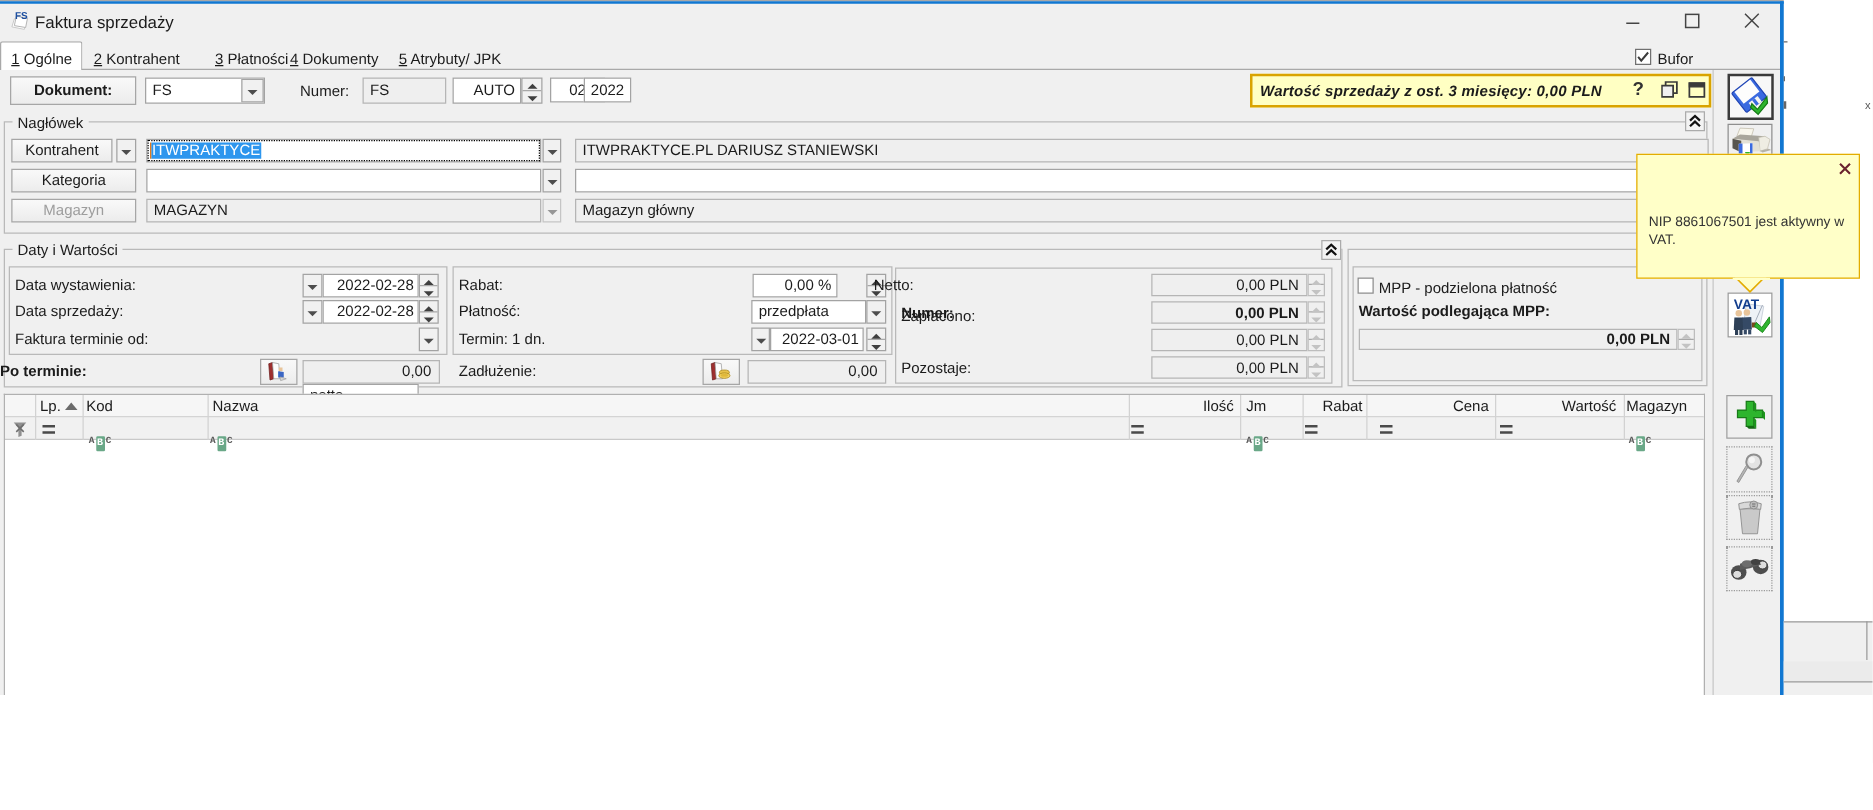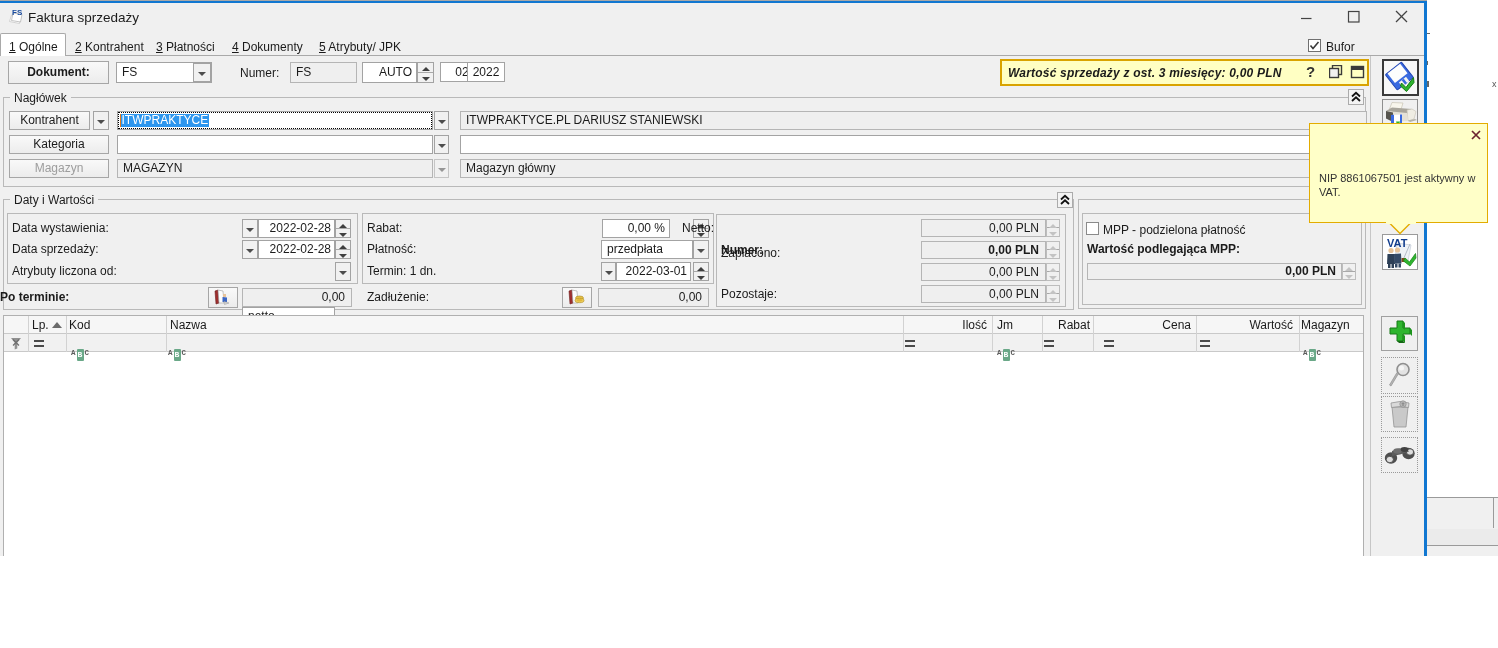--- a/index.html
+++ b/index.html
@@ -54,21 +54,21 @@
   <line x1="6" y1="10.5" x2="16.5" y2="10.5" stroke="#444" stroke-width="1.2"></line>
   <rect x="53.5" y="3.5" width="10.5" height="10.5" fill="none" stroke="#444" stroke-width="1.2"></rect>
   <line x1="101" y1="3" x2="112" y2="14" stroke="#444" stroke-width="1.2"></line>
   <line x1="112" y1="3" x2="101" y2="14" stroke="#444" stroke-width="1.2"></line>
 </svg>
 
 <div class="abs" style="left:0;top:55px;width:1424px;height:1px;background:#a9a9a9;"></div>
 <div class="abs" style="left:0;top:33px;width:66px;height:23px;background:#fff;border:1px solid #a9a9a9;border-bottom:none;border-radius:2px 2px 0 0;"></div>
 <div class="txt" style="left:9px;top:40px;"><u>1</u> Ogólne</div>
 <div class="txt" style="left:75px;top:40px;"><u>2</u> Kontrahent</div>
-<div class="txt" style="left:156px;top:40px;"><u>3</u> Płatności</div>
+<div class="txt" style="left:172px;top:40px;"><u>3</u> Płatności</div>
 <div class="txt" style="left:232px;top:40px;"><u>4</u> Dokumenty</div>
 <div class="txt" style="left:319px;top:40px;"><u>5</u> Atrybuty/ JPK</div>
 
 <div class="chk" style="left:1308px;top:39px;"></div>
 <svg class="abs" style="left:1308px;top:39px;" width="13" height="13">
     <path d="M2.5 6.5 L5 9.5 L10.5 3" stroke="#3b3b3b" stroke-width="1.6" fill="none"></path>
   </svg>
 <div class="txt" style="left:1326px;top:40px;">Bufor</div>
 
 <div class="btn" style="left:8px;top:61px;width:101px;height:23px;line-height:21px;font-weight:bold;">Dokument:</div>
@@ -133,21 +133,21 @@
     <i class="u"></i>
     <i class="d"></i>
   </div>
 <div class="txt" style="left:12px;top:242px;">Data sprzedaży:</div>
 <div class="dar" style="left:242px;top:240px;width:16px;height:19px;background:#f1f1f1;border:1px solid #a3a3a3;"></div>
 <div class="fld" style="left:258px;top:240px;width:77px;height:19px;line-height:17px;text-align:right;padding-right:3px;">2022-02-28</div>
 <div class="spin" style="left:335px;top:240px;height:19px;">
     <i class="u"></i>
     <i class="d"></i>
   </div>
-<div class="txt" style="left:12px;top:264px;">Atrybuty liczona od:</div>
+<div class="txt" style="left:12px;top:264px;">Faktura terminie od:</div>
 <div class="fld" style="left:242px;top:262px;width:93px;height:19px;line-height:17px;padding-left:5px;margin-top:45px;">netto</div>
 <div class="arrbtn" style="left:335px;top:262px;width:16px;height:19px;"></div>
 <div class="txt" style="left:0;top:290px;font-weight:bold;">Po terminie:</div>
 <div class="btn" style="left:208px;top:287px;width:30px;height:21px;"></div>
 <svg class="abs" style="left:213px;top:289px;" width="20" height="17" viewBox="0 0 20 17">
   <path d="M2 2 L5 1 L6 14 L3 15 Z" fill="#9e2f2f" stroke="#6d1f1f" stroke-width="0.6"></path>
   <path d="M5 1 L10 2 L11 14 L6 14 Z" fill="#fdfdfd" stroke="#9e9e9e" stroke-width="0.6"></path>
   <path d="M10 5 L13 5 L13 8 L10 8 Z" fill="#e8c49a"></path>
   <path d="M9.5 8 L14 8.5 L14 13 L9.5 13 Z" fill="#3b66c4"></path>
   <path d="M11 12.5 L16 14 L11.5 15.5 Z" fill="#d5d5d5" stroke="#999" stroke-width="0.5"></path>
@@ -176,21 +176,21 @@
 <svg class="abs" style="left:567px;top:289px;" width="20" height="17" viewBox="0 0 20 17">
   <path d="M2 2 L5 1 L6 14 L3 15 Z" fill="#9e2f2f" stroke="#6d1f1f" stroke-width="0.6"></path>
   <path d="M5 1 L10 2 L11 14 L6 14 Z" fill="#fdfdfd" stroke="#9e9e9e" stroke-width="0.6"></path>
   <ellipse cx="12.5" cy="9" rx="4" ry="2" fill="#e8c24a" stroke="#a88416" stroke-width="0.6"></ellipse>
   <ellipse cx="12.5" cy="11.5" rx="4.5" ry="2.2" fill="#f0d060" stroke="#a88416" stroke-width="0.6"></ellipse>
   <ellipse cx="12.5" cy="11.2" rx="3" ry="1.2" fill="#e0b83a"></ellipse>
 </svg>
 <div class="fldg" style="left:598px;top:288px;width:111px;height:19px;line-height:17px;text-align:right;padding-right:6px;">0,00</div>
 
 <div class="panel" style="left:716px;top:214px;width:350px;height:93px;"></div>
-<div class="txt" style="left:682px;top:221px;">Netto:</div>
+<div class="txt" style="left:699px;top:221px;">Netto:</div>
 <div class="fldg" style="left:921px;top:219px;width:125px;height:18px;line-height:16px;text-align:right;padding-right:6px;">0,00 PLN</div>
 <div class="spin dis" style="left:1046px;top:219px;width:14px;height:18px;">
     <i class="u"></i>
     <i class="d"></i>
   </div>
 <div class="txt" style="left:721px;top:243px;font-weight:bold;">Numer:</div>
 <div class="fldg" style="left:921px;top:241px;width:125px;height:18px;line-height:16px;text-align:right;padding-right:6px;font-weight:bold;">0,00 PLN</div>
 <div class="spin dis" style="left:1046px;top:241px;width:14px;height:18px;">
     <i class="u"></i>
     <i class="d"></i>

